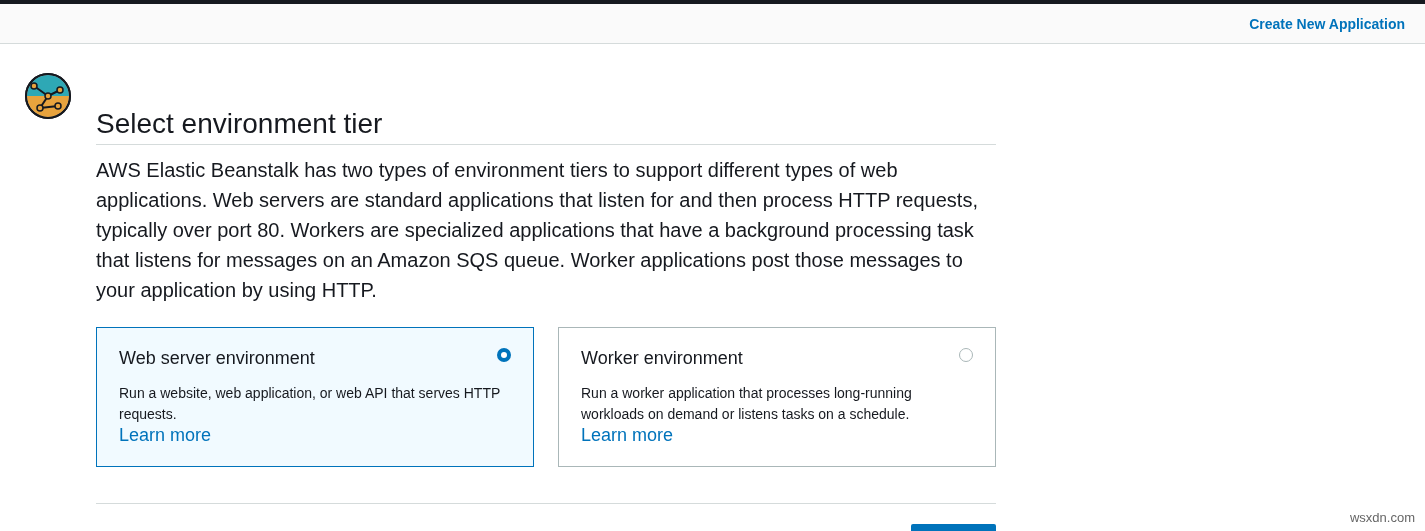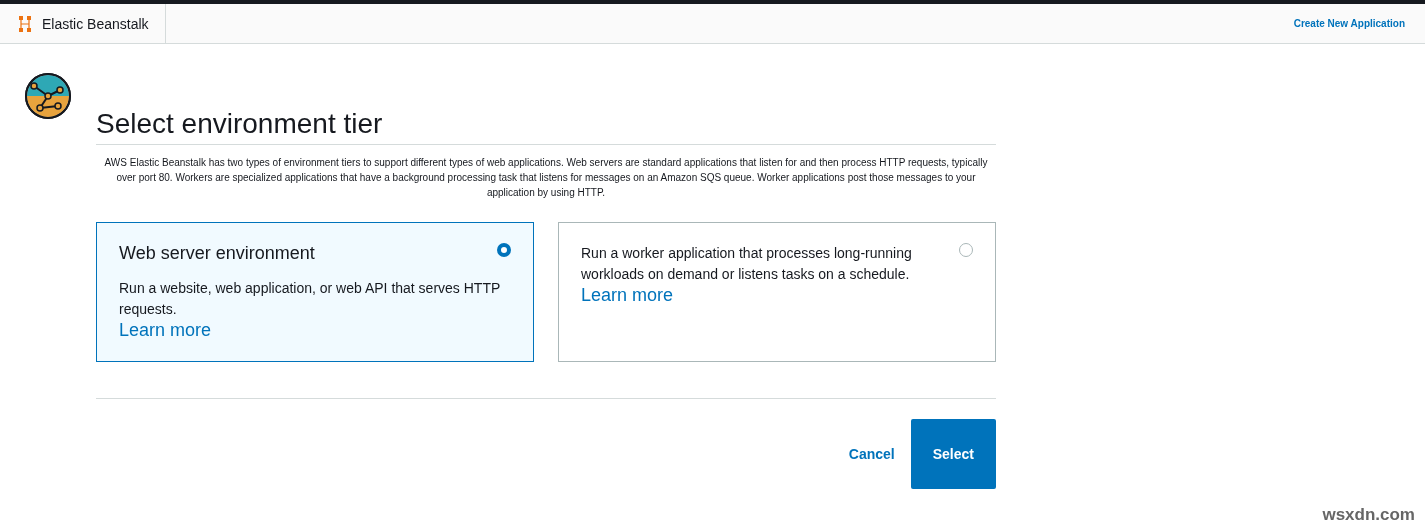--- a/index.html
+++ b/index.html
@@ -50,21 +50,21 @@
       padding: 0 16px;
       gap: 6px;
       background: #e8e8e8;
       border-right: 1px solid #d5dbdb;
       cursor: pointer;
     }
     .create-link {
       color: #0073bb;
       font-weight: bold;
       text-decoration: none;
-      font-size: 10px;
+      font-size: 14px;
       cursor: pointer;
     }
     .main {
       display: flex;
       padding: 24px 24px 0 24px;
       gap: 24px;
     }
     .sidebar-icon {
       width: 48px;
       height: 48px;
@@ -81,25 +81,24 @@
       color: #16191f;
       margin-bottom: 4px;
       margin-top: 40px;
     }
     .title-divider {
       border: none;
       border-top: 1px solid #d5dbdb;
       margin: 4px 0 10px 0;
     }
     .description {
-      font-size: 10px;
+      font-size: 20px;
       line-height: 1.5;
       color: #16191f;
       margin-bottom: 22px;
-      text-align: center;
     }
     .tier-cards {
       display: flex;
       gap: 24px;
       margin-bottom: 36px;
       border-radius: 26px;
     }
     .tier-card {
       flex: 1;
       border: 1px solid #aab7b8;
@@ -172,51 +171,38 @@
       font-weight: bold;
       font-size: 14px;
       padding: 27px 22px;
       border-radius: 2px;
       cursor: pointer;
     }
     .watermark {
       position: fixed;
       bottom: 6px;
       right: 10px;
-      font-size: 17px;
+      font-size: 13px;
       color: #666;
-      font-weight: bold;
     }
     .chevron-down-icon {
       width: 0;
       height: 0;
       border-left: 4px solid transparent;
       border-right: 4px solid transparent;
       border-top: 5px solid #545b64;
     }
   </style>
 </head>
 <body>
 
 <div class="topbar"></div>
 
 <div class="header">
   <div class="header-left">
-    <div class="service-tab">
-      <span class="service-icon">
-        <svg viewBox="0 0 18 18" width="18" height="18">
-          <rect x="3" y="1" width="4" height="4" fill="#ec7211"></rect>
-          <rect x="11" y="1" width="4" height="4" fill="#ec7211"></rect>
-          <rect x="3" y="13" width="4" height="4" fill="#ec7211"></rect>
-          <rect x="11" y="13" width="4" height="4" fill="#ec7211"></rect>
-          <path d="M5 5 v4 h8 v-4 M5 13 v-4 h8 v4" stroke="#ec7211" stroke-width="1.2" fill="none"></path>
-        </svg>
-      </span>
-      <span>Elastic Beanstalk</span>
-    </div>
   </div>
   <a class="create-link">Create New Application</a>
 </div>
 
 <div class="main">
   <div class="sidebar-icon">
     <svg viewBox="0 0 48 48" width="48" height="48">
       <circle cx="24" cy="24" r="22" fill="#fff" stroke="#16191f" stroke-width="2"></circle>
       <path d="M3 24 a21 21 0 0 1 42 0" fill="#2ea8b5"></path>
       <path d="M3 24 a21 21 0 0 0 42 0" fill="#e8a33d"></path>
@@ -241,20 +227,21 @@
     <div class="tier-cards">
       <div class="tier-card selected">
         <div class="tier-radio"></div>
         <h2 class="tier-title">Web server environment</h2>
         <p class="tier-desc">Run a website, web application, or web API that serves HTTP requests.</p>
         <a class="learn-more">Learn more</a>
       </div>
 
       <div class="tier-card">
         <div class="tier-radio"></div>
+        <h2 class="tier-title">Worker environment</h2>
         <p class="tier-desc">Run a worker application that processes long-running workloads on demand or listens tasks on a schedule.</p>
         <a class="learn-more">Learn more</a>
       </div>
     </div>
 
     <hr class="footer-divider">
 
     <div class="footer-actions">
       <button class="cancel-btn">Cancel</button>
       <button class="select-btn">Select</button>

